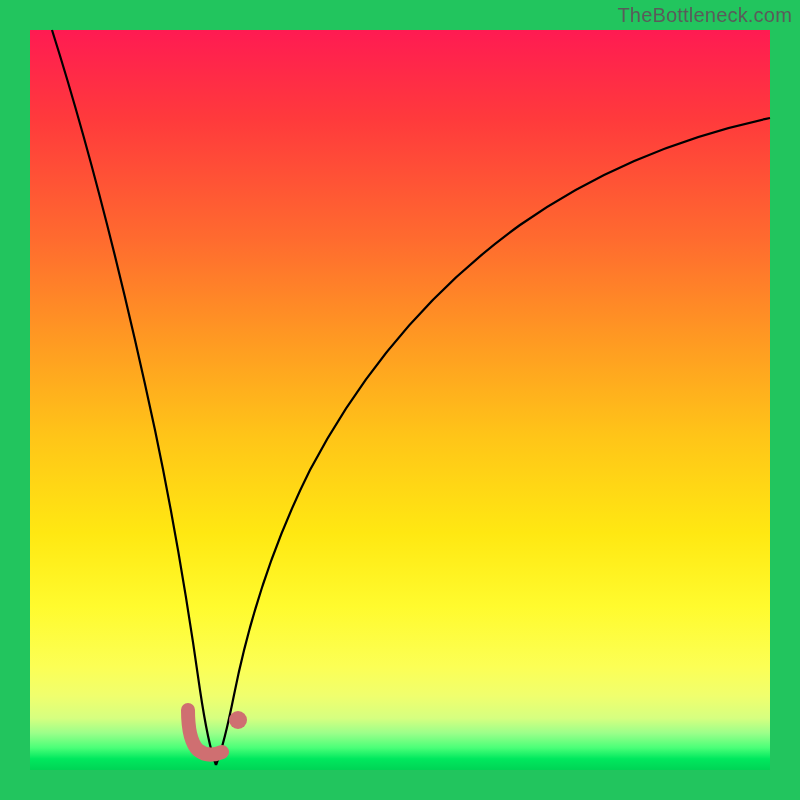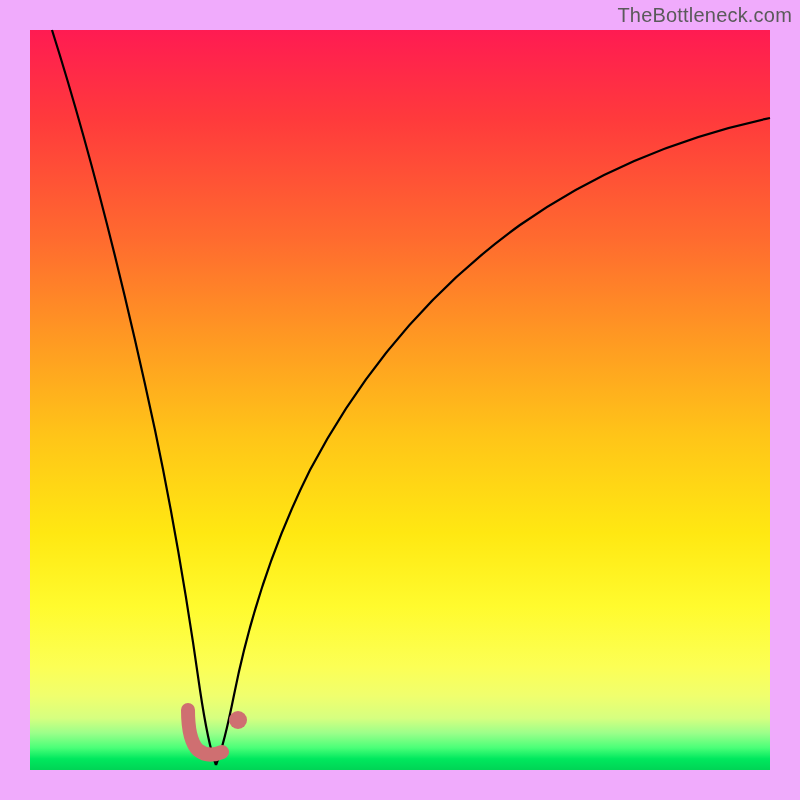--- a/index.html
+++ b/index.html
@@ -8,21 +8,21 @@
     width: 800px;
     height: 800px;
     overflow: hidden;
     background: #000;
     font-family: Arial, Helvetica, sans-serif;
   }
   .frame {
     position: relative;
     width: 800px;
     height: 800px;
-    background: #f0abfc;
+    background: #22c55e;
   }
   .plot-area {
     position: absolute;
     left: 30px;
     top: 30px;
     width: 740px;
     height: 740px;
     background: linear-gradient(to bottom,
       #ff1b52 0%,
       #ff3a3c 12%,

